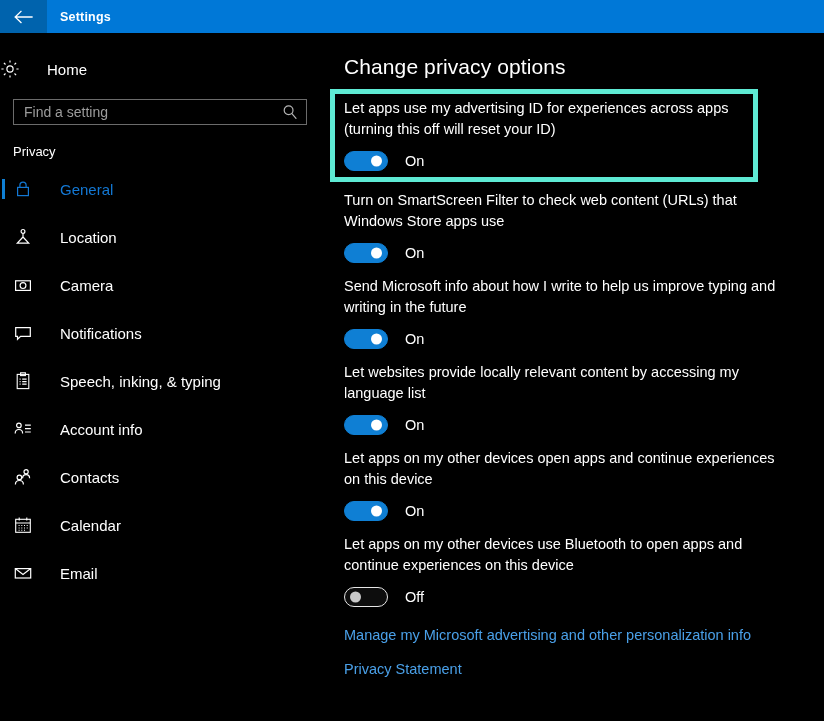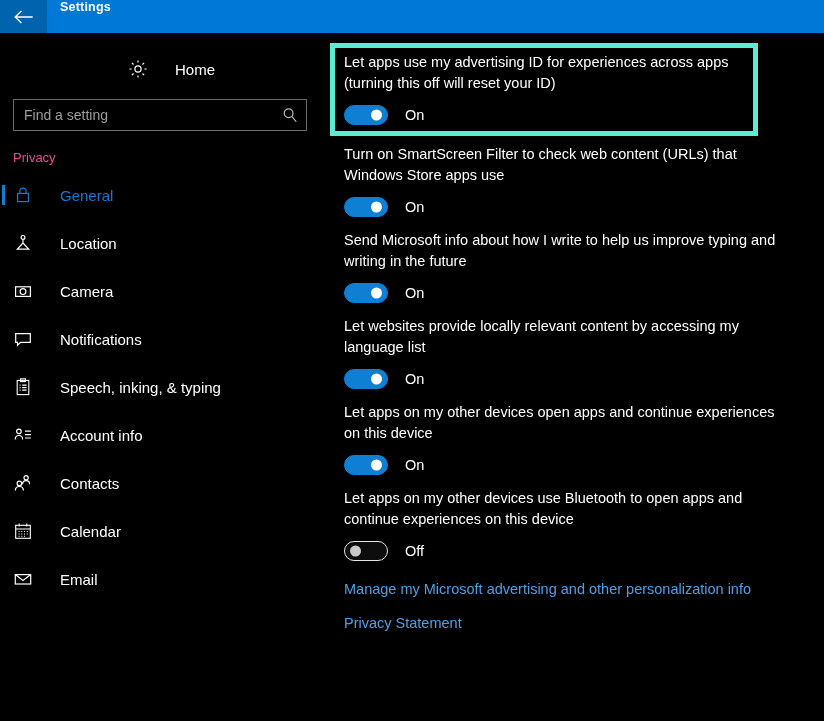--- a/index.html
+++ b/index.html
@@ -23,20 +23,21 @@
   }
 
   
   .titlebar {
     position: absolute;
     top: 0; left: 0;
     width: 824px;
     height: 33px;
     background: #0078d7;
     display: flex;
+    align-items: center;
   }
   .back-button {
     width: 47px;
     height: 33px;
     background: #0063ad;
     display: flex;
     align-items: center;
     justify-content: center;
     cursor: pointer;
   }
@@ -55,40 +56,38 @@
     top: 33px; left: 0;
     width: 330px;
     height: 688px;
     background: #000000;
   }
   .home-row {
     display: flex;
     align-items: center;
     height: 34px;
     margin-top: 19px;
-    padding-left: 13px;
     cursor: pointer;
-    justify-content: center;
   }
   .home-icon {
     width: 28px;
     display: flex;
     align-items: center;
     justify-content: flex-start;
   }
   .home-label {
     font-size: 15px;
     color: #ffffff;
     margin-left: 19px;
   }
   .search-box {
     position: relative;
     margin: 13px 0 0 13px;
     width: 294px;
-    height: 32px;
+    height: 26px;
     border: 1px solid #6b6b6b;
     background: #000000;
     box-sizing: border-box;
     display: flex;
     cursor: text;
   }
   .search-input {
     border: 0;
     outline: 0;
     background: transparent;
@@ -103,21 +102,21 @@
   .search-input::placeholder { color: #9d9d9d; opacity: 1; }
   .search-icon {
     position: absolute;
     right: 8px;
     top: 50%;
     transform: translateY(-50%);
     display: flex;
   }
   .group-header {
     font-size: 13px;
-    color: #ec4899;
+    color: #ffffff;
     padding-left: 13px;
     margin-top: 19px;
     margin-bottom: 4px;
   }
   .nav-list { margin-top: 6px; }
   .nav-item {
     position: relative;
     display: flex;
     align-items: center;
     height: 48px;
@@ -378,20 +377,21 @@
             <path d="M2.3 5.6L10 11.4l7.7-5.8"></path>
           </svg>
         </span>
         <span class="nav-label">Email</span>
       </div>
 
     </div>
   </div>
 
   <div class="content">
+    <h1 class="page-title">Change privacy options</h1>
 
     <div class="settings-list">
 
       <div class="setting highlighted">
         <div class="setting-label">Let apps use my advertising ID for experiences across apps (turning this off will reset your ID)</div>
         <div class="toggle-row">
           <div class="toggle on">
             <span class="knob"></span>
           </div>
           <span class="toggle-state">On</span>

